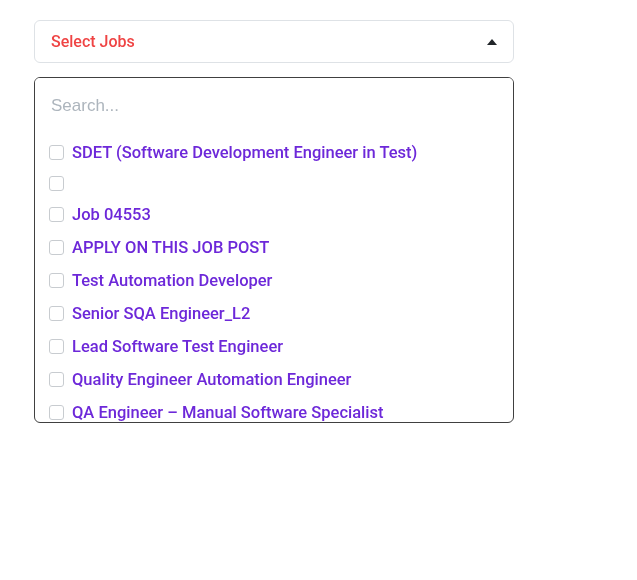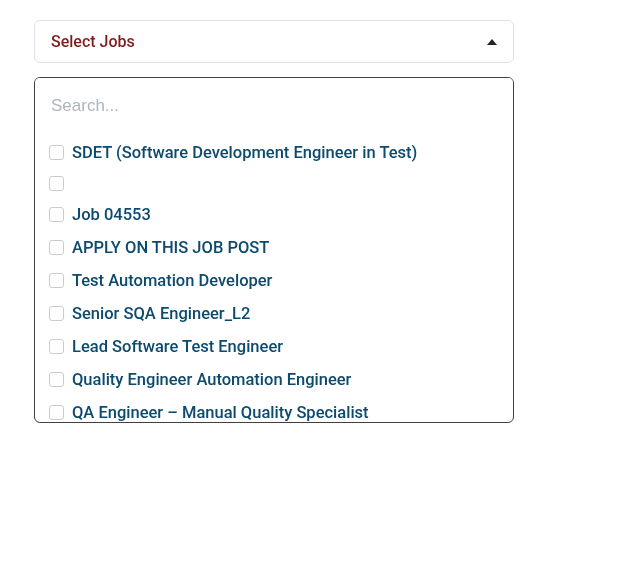--- a/index.html
+++ b/index.html
@@ -17,21 +17,21 @@
     border-radius: 6px;
     padding: 11px 16px;
     background: #fff;
     display: flex;
     align-items: center;
     justify-content: space-between;
     cursor: pointer;
   }
   .select-trigger-label {
     font-size: 16px;
-    color: #7f1d1d;
+    color: #ef4444;
     font-weight: 500;
   }
   .caret-up {
     width: 0;
     height: 0;
     border-left: 5px solid transparent;
     border-right: 5px solid transparent;
     border-bottom: 6px solid #212529;
   }
   .dropdown-panel {
@@ -72,21 +72,21 @@
     width: 15px;
     height: 15px;
     border: 1.5px solid #c8ccd0;
     border-radius: 3px;
     background: #fff;
     margin-right: 8px;
     flex-shrink: 0;
   }
   .option-label {
     font-size: 16.5px;
-    color: #0c4a6e;
+    color: #6d28d9;
     font-weight: 500;
     white-space: nowrap;
   }
   
   .options-scroll::-webkit-scrollbar {
     width: 16px;
   }
   .options-scroll::-webkit-scrollbar-track {
     background: #f1f1f1;
   }
@@ -140,16 +140,16 @@
       <div class="option-row">
         <span class="option-checkbox"></span>
         <span class="option-label">Lead Software Test Engineer</span>
       </div>
       <div class="option-row">
         <span class="option-checkbox"></span>
         <span class="option-label">Quality Engineer Automation Engineer</span>
       </div>
       <div class="option-row">
         <span class="option-checkbox"></span>
-        <span class="option-label">QA Engineer – Manual Quality Specialist</span>
+        <span class="option-label">QA Engineer – Manual Software Specialist</span>
       </div>
     </div>
 </div>
 
 </body></html>

